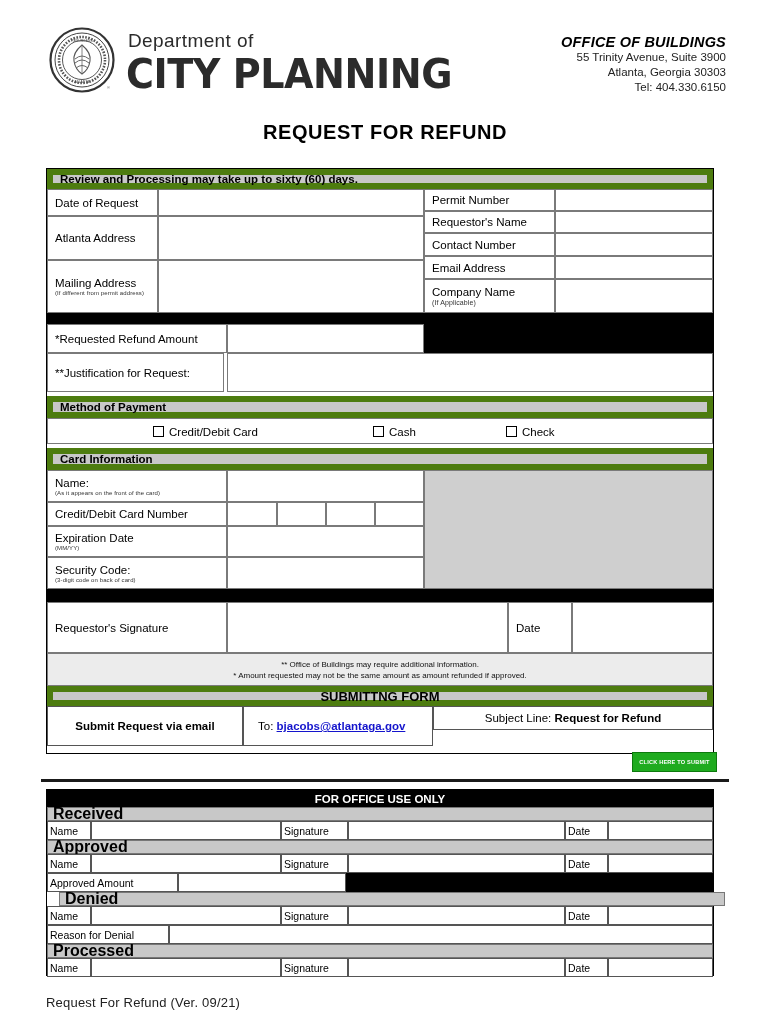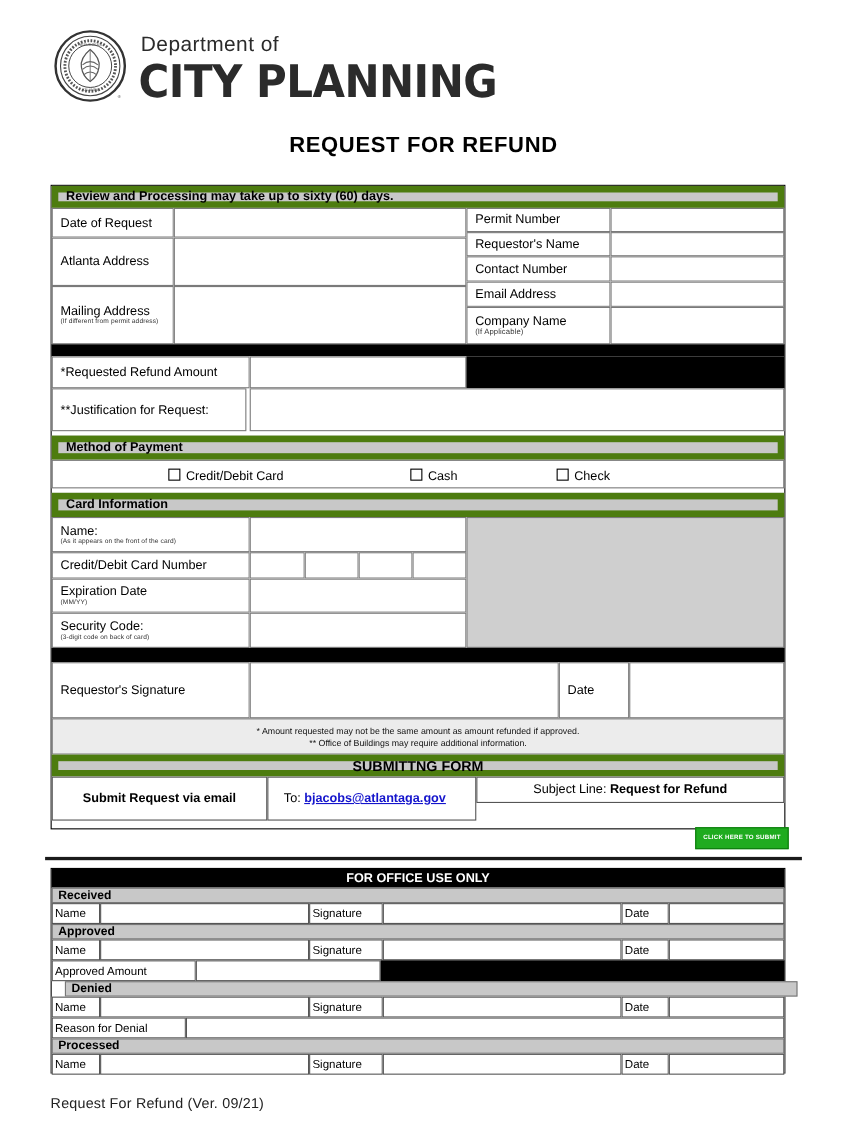--- a/index.html
+++ b/index.html
@@ -38,21 +38,21 @@
   #mailto{color:#1414cc;text-decoration:underline;font-weight:bold;}
 
   #submit-btn{position:absolute;background:#1fab1f;border:1px solid #0d7a0d;color:#fff;
               font-size:5.6px;font-weight:bold;letter-spacing:.2px;display:flex;align-items:center;justify-content:center;}
 
   #divider{position:absolute;left:41px;top:779px;width:688px;height:3px;background:#1a1a1a;}
 
   .blackband{position:absolute;background:#000;color:#fff;font-size:11.5px;font-weight:bold;
              display:flex;align-items:center;justify-content:center;}
   .greyband{position:absolute;background:#c8c8c8;border:1px solid #777;box-sizing:border-box;
-            font-size:11px;font-weight:bold;display:flex;align-items:center;padding-left:5px;}
+            font-size:16px;font-weight:bold;display:flex;align-items:center;padding-left:5px;}
   .ocell{position:absolute;box-sizing:border-box;border:1px solid #555;background:#fff;
          display:flex;align-items:center;padding-left:2px;font-size:10.5px;}
   .ofill{position:absolute;box-sizing:border-box;border:1px solid #555;background:#fff;}
 
   #footer{position:absolute;left:46px;top:995px;font-size:13px;color:#222;letter-spacing:.2px;}
 </style>
 </head>
 <body>
 
 <div id="header">
@@ -70,20 +70,26 @@
       <line x1="33" y1="18" x2="33" y2="47" stroke="#666" stroke-width="0.8"></line>
       <text x="33" y="15" font-size="3.4" text-anchor="middle" fill="#444" font-family="'Liberation Sans',sans-serif">RESURGENS</text>
       <text x="33" y="56" font-size="3.4" text-anchor="middle" fill="#444" font-family="'Liberation Sans',sans-serif">ATLANTA</text>
       <text x="58" y="62" font-size="4" fill="#555" font-family="'Liberation Sans',sans-serif">®</text>
     </svg>
   </div>
 
   <div id="dept-line">Department of</div>
   <div id="cityplanning">CITY PLANNING</div>
 
+  <div id="office-block">
+    <div id="office-title">OFFICE OF BUILDINGS</div>
+    <div class="office-line">55 Trinity Avenue, Suite 3900</div>
+    <div class="office-line">Atlanta, Georgia 30303</div>
+    <div class="office-line">Tel: 404.330.6150</div>
+  </div>
 </div>
 
 <div id="form-title">REQUEST FOR REFUND</div>
 
 <div class="outer" style="left:46px;top:168px;width:668px;height:586px;"></div>
 
 <div class="band" style="left:47px;top:169px;width:666px;height:20px;">Review and Processing may take up to sixty (60) days.</div>
 
 <div class="lbl" style="left:47px;top:189px;width:111px;height:27px;">
   <span>Date of Request</span>
@@ -189,22 +195,22 @@
 <div class="lbl" style="left:47px;top:602px;width:180px;height:51px;">
   <span>Requestor's Signature</span>
 </div>
 <div class="cell" style="left:227px;top:602px;width:281px;height:51px;"></div>
 <div class="lbl" style="left:508px;top:602px;width:64px;height:51px;">
   <span>Date</span>
 </div>
 <div class="cell" style="left:572px;top:602px;width:141px;height:51px;"></div>
 
 <div id="notes" style="left:47px;top:653px;width:666px;height:33px;">
+  <div>** Office of Buildings may require additional information.</div>
   <div>* Amount requested may not be the same amount as amount refunded if approved.</div>
-  <div>** Office of Buildings may require additional information.</div>
 </div>
 
 <div class="band" style="left:47px;top:686px;width:666px;height:20px;justify-content:center;padding-left:0;font-size:13px;">SUBMITTNG FORM</div>
 
 <div class="submitcell" style="left:47px;top:706px;width:196px;height:40px;font-weight:bold;">Submit Request via email</div>
 
 <div class="submitcell" style="left:243px;top:706px;width:190px;height:40px;justify-content:flex-start;padding-left:14px;">
   <span>To:</span>&nbsp;
   <a id="mailto" href="#">bjacobs@atlantaga.gov</a>
 </div>

